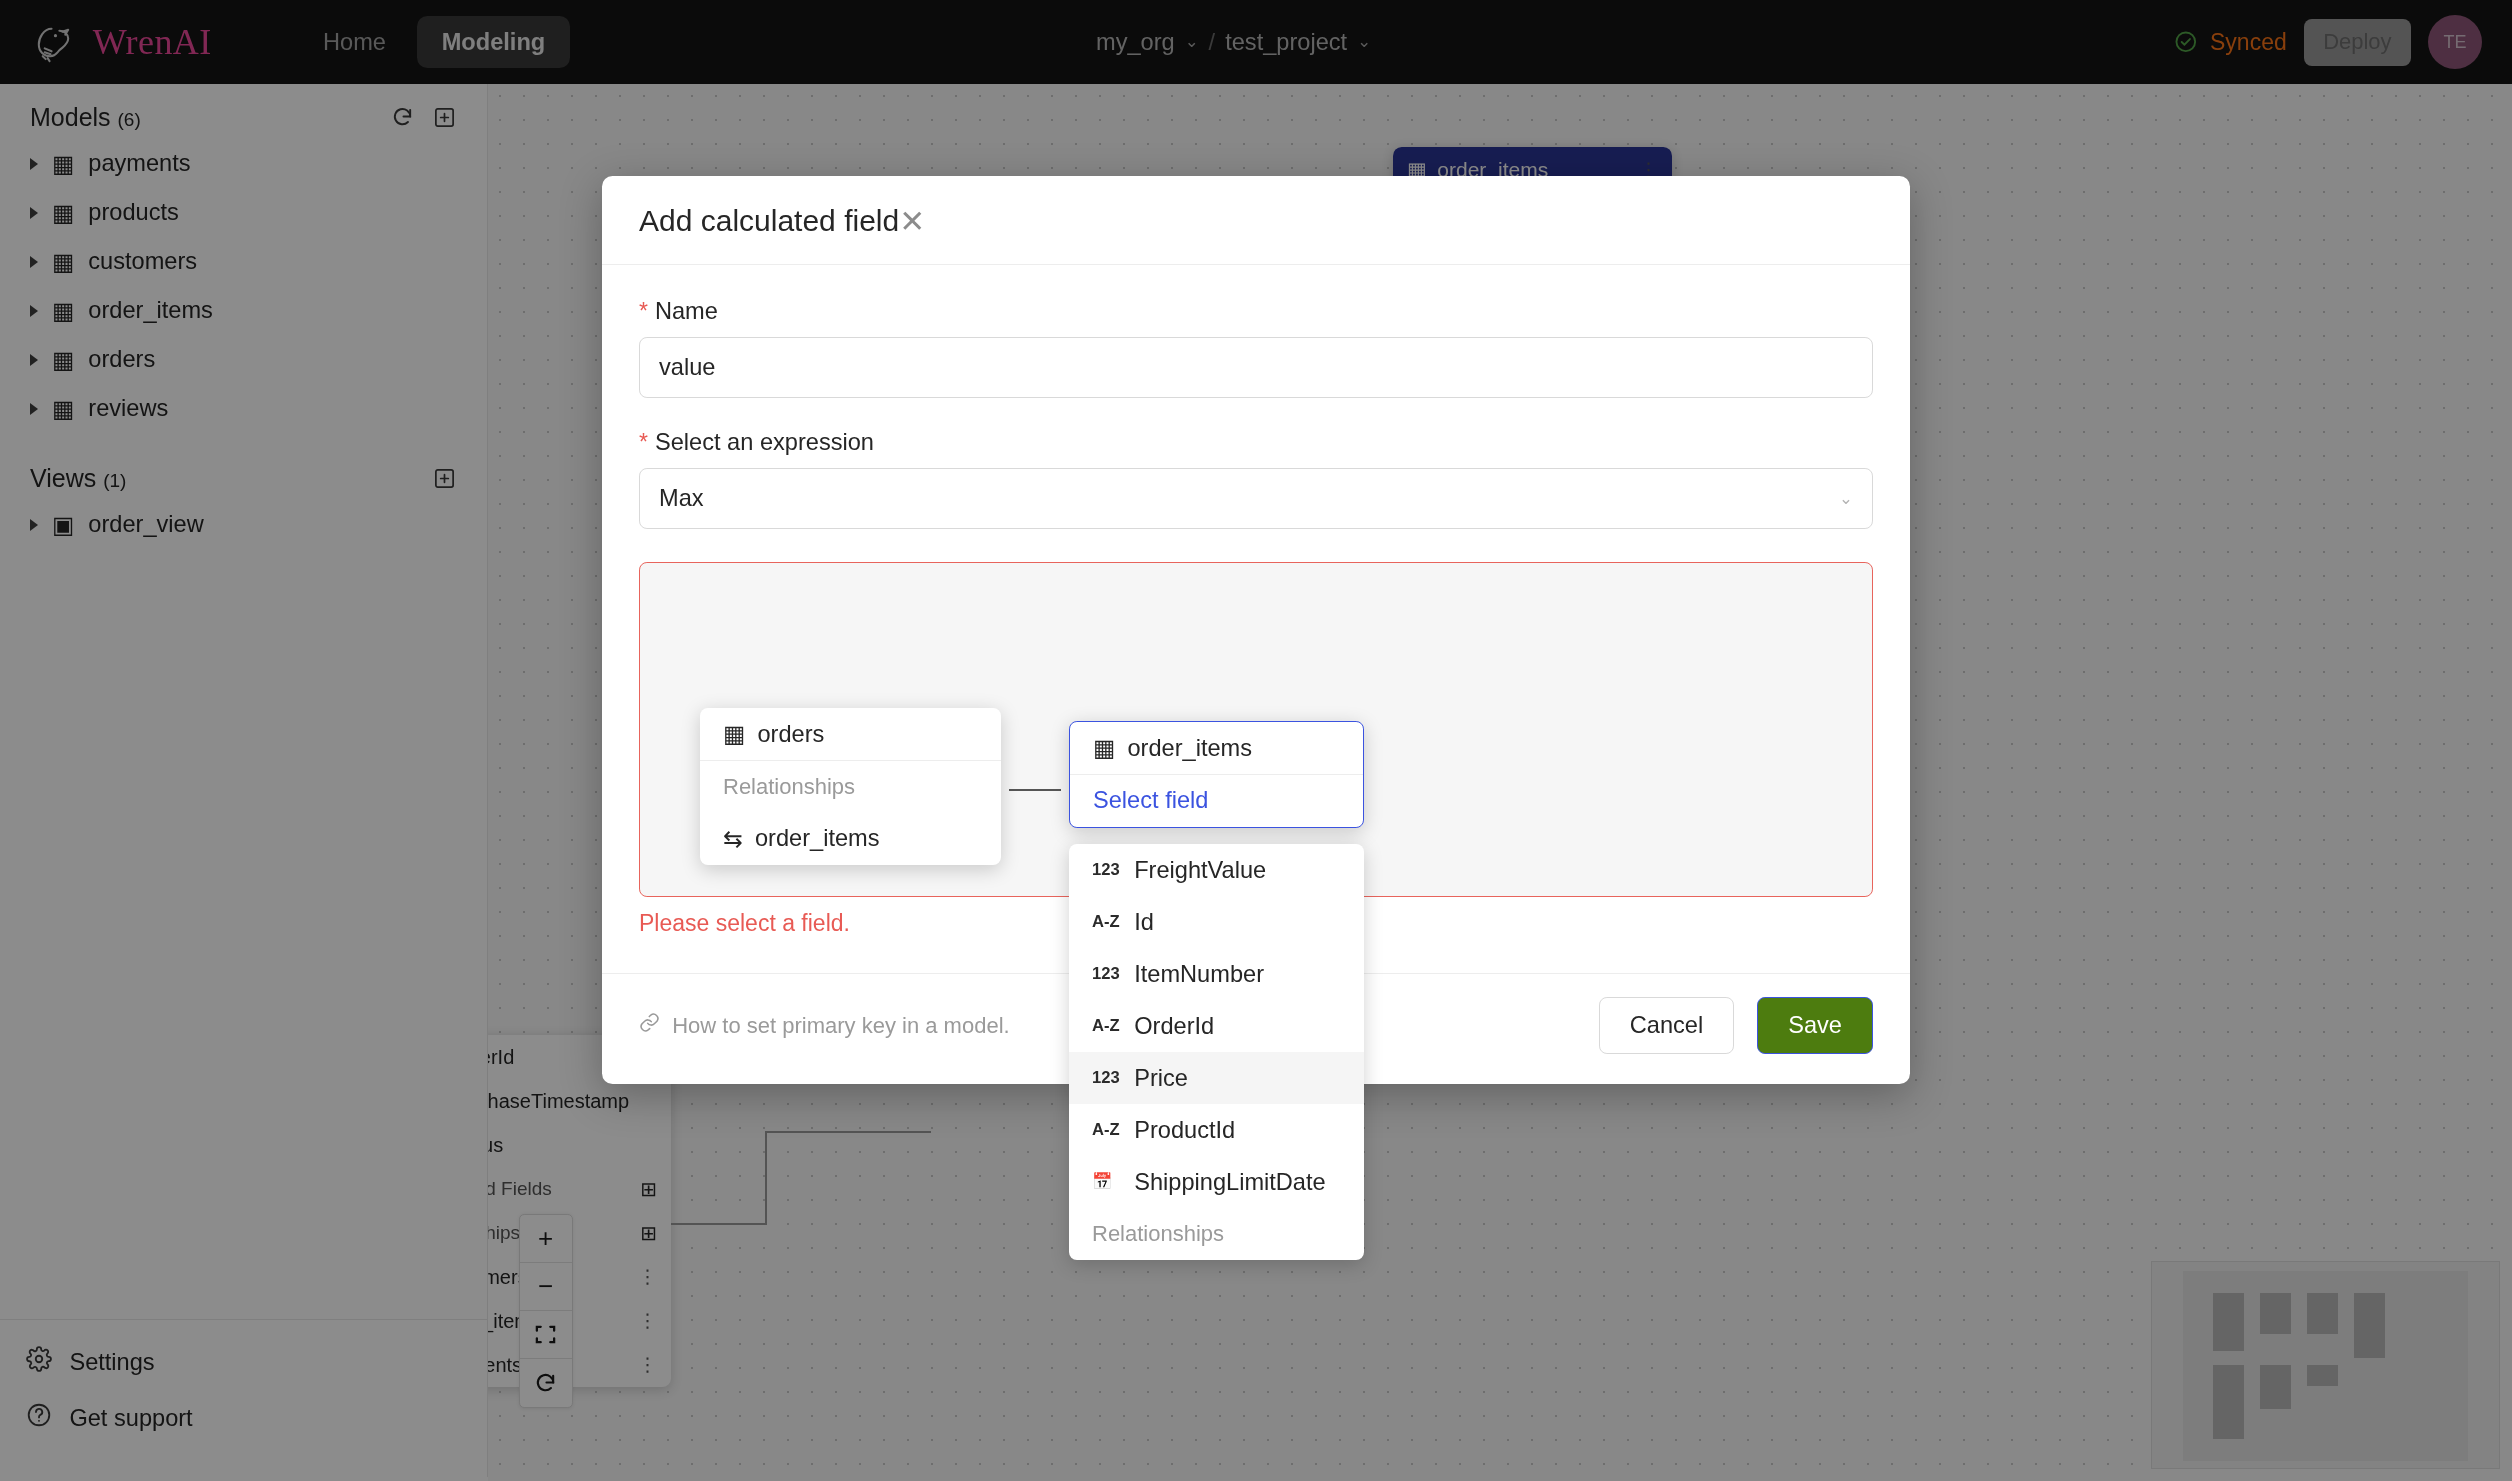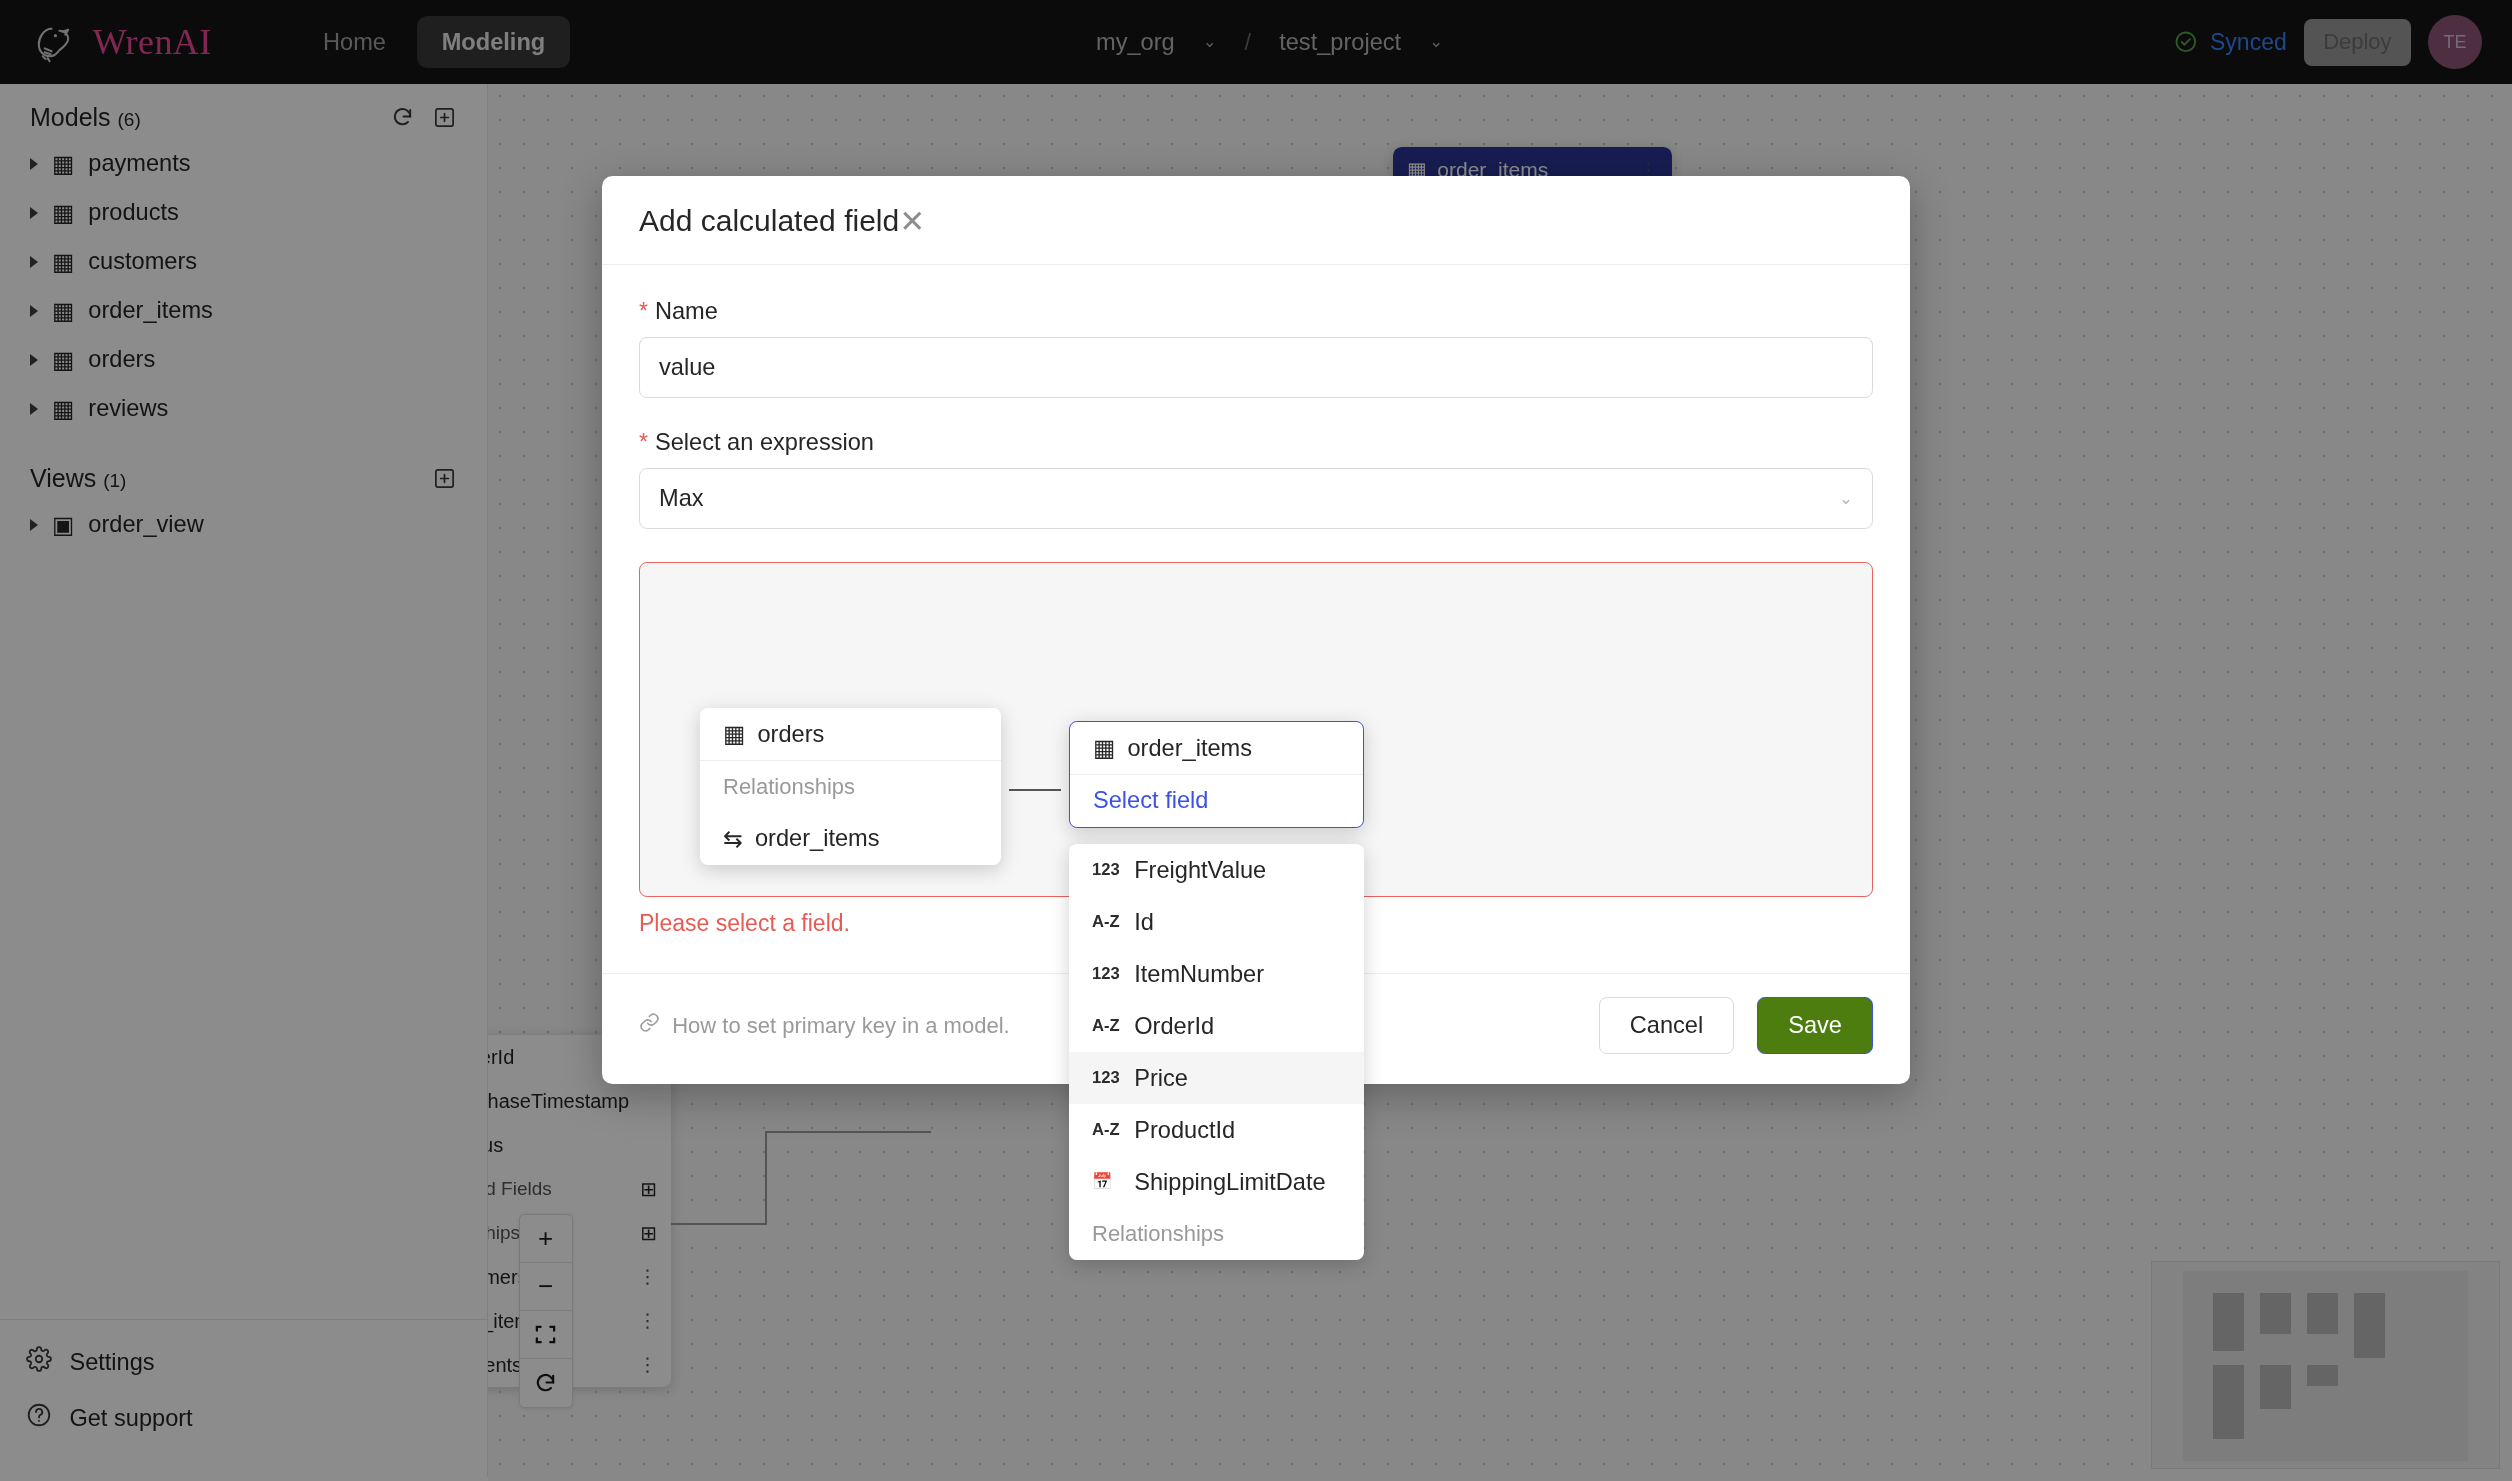--- a/index.html
+++ b/index.html
@@ -20,29 +20,29 @@
   .brand-logo { width: 47px; height: 47px; }
   .brand-name { color: #ec4899; font-size: 36px; font-family: "Liberation Serif", serif; letter-spacing: 0.4px; }
   .nav-links { display: flex; align-items: center; gap: 7px; margin-left: 87px; }
   .nav-link {
     color: #a3a3a3; font-size: 23.6px; padding: 12.2px 24.4px; border-radius: 10.5px;
     white-space: nowrap;
   }
   .nav-link.active { background: #3a3a3a; color: #e8e8e8; font-weight: bold; }
   .breadcrumb {
     position: absolute; left: 1096px; top: 0; height: 84px;
-    display: flex; align-items: center; gap: 28px; color: #b5b5b5; font-size: 23.6px;
+    display: flex; align-items: center; gap: 10px; color: #b5b5b5; font-size: 23.6px;
   }
   .bc-sep { color: #6a6a6a; font-size: 23.6px; }
   .caret-down { font-size: 16.6px; color: #a5a5a5; }
   .topbar-right {
     position: absolute; right: 30px; top: 0; height: 84px;
     display: flex; align-items: center; gap: 17.4px;
   }
-  .sync { display: flex; align-items: center; gap: 12px; color: #3b82f6; font-size: 23px; justify-content: flex-end; }
+  .sync { display: flex; align-items: center; gap: 12px; color: #f97316; font-size: 23px; justify-content: flex-end; }
   .sync-icon { width: 23.6px; height: 23.6px; }
   .deploy-btn {
     background: #9a9a9a; color: #6d6d6d; font-size: 22px; border: none;
     border-radius: 7.9px; padding: 10.5px 19px;
   }
   .avatar {
     width: 54px; height: 54px; border-radius: 50%; background: #8f5678;
     color: #d6c3cf; font-size: 18px; display: flex; align-items: center; justify-content: center;
   }
 

